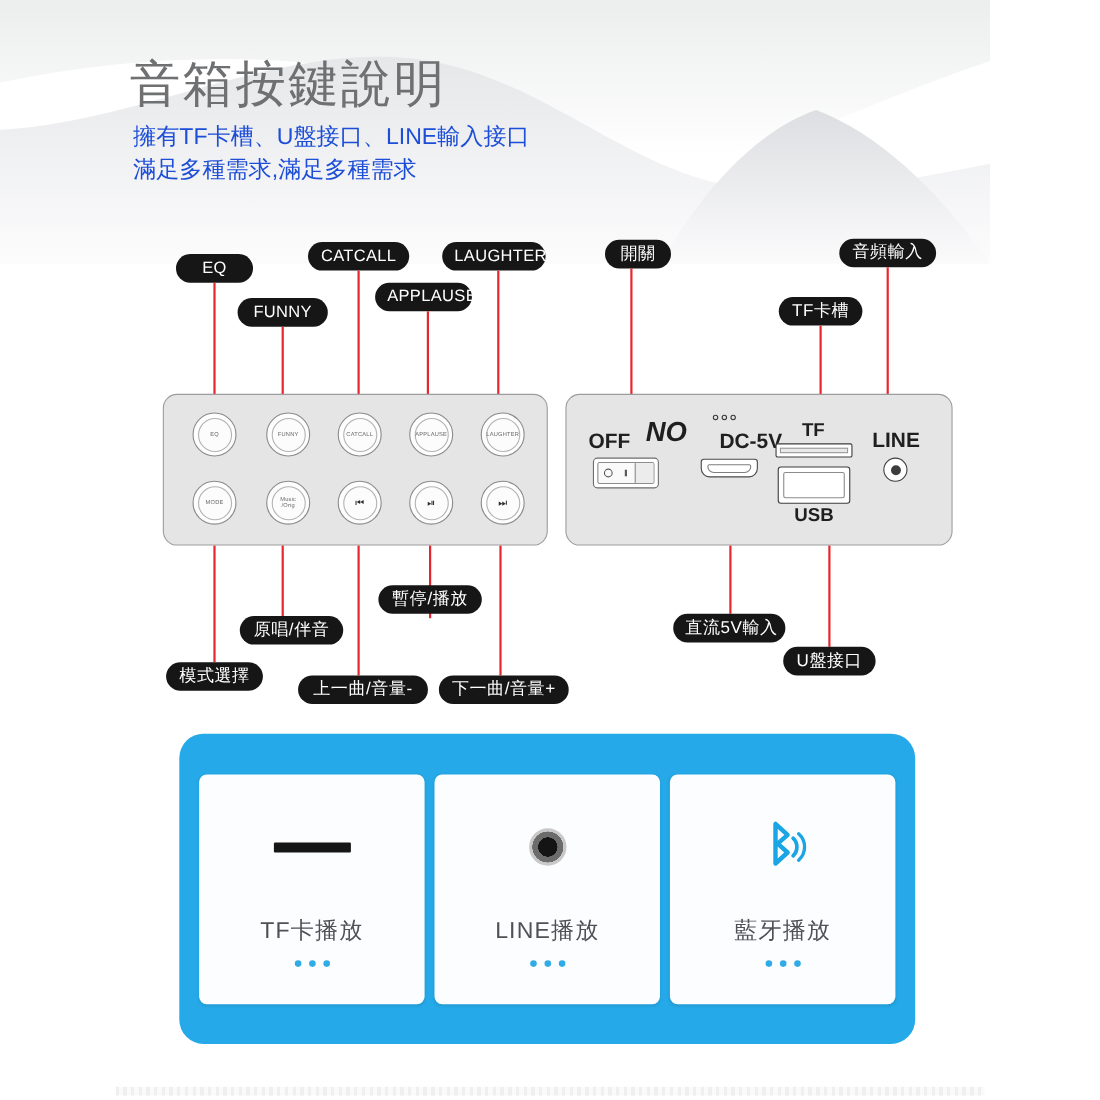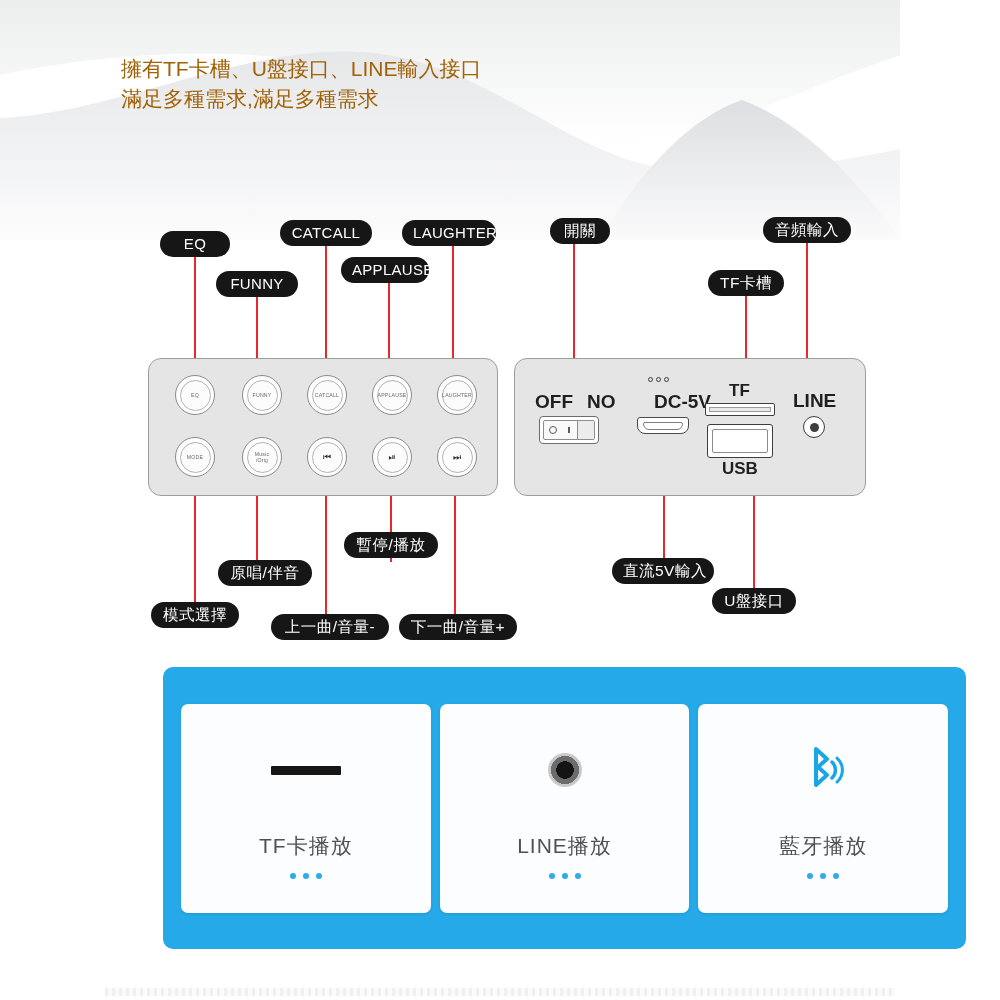--- a/index.html
+++ b/index.html
@@ -15,21 +15,21 @@
   
   .bg-wave{position:absolute;top:0;left:0;width:1000px;height:240px;pointer-events:none;}
 
   
   .header{position:absolute;left:118px;top:48px;width:520px;}
   .title{
     font-size:46px;line-height:56px;color:#6f7072;letter-spacing:2px;
     font-weight:400;margin:0;white-space:nowrap;
   }
   .subtitle{
-    margin:6px 0 0 3px;font-size:21px;line-height:30px;color:#a16207;
+    margin:6px 0 0 3px;font-size:21px;line-height:30px;color:#1d4ed8;
     letter-spacing:0px;white-space:nowrap;font-weight:400;
   }
 
   
   .pill{
     position:absolute;background:#161616;color:#ffffff;border-radius:13px;
     height:26px;line-height:26px;padding:0 11px;font-size:15px;white-space:nowrap;
     text-align:center;letter-spacing:.3px;box-sizing:border-box;
   }
   .pill.cn{font-size:15.5px;letter-spacing:.5px;}
@@ -98,22 +98,22 @@
   .usbport:after{content:"";position:absolute;left:4px;right:4px;top:4px;bottom:4px;
     border:1.4px solid #8b8b8b;border-radius:2px;}
 
   .linejack{position:absolute;width:22px;height:22px;border-radius:50%;
     border:1.9px solid #3d3d3d;background:#fff;box-sizing:border-box;
     display:flex;align-items:center;justify-content:center;}
   .linejack:after{content:"";width:9px;height:9px;border-radius:50%;background:#3d3d3d;}
 
   
   #feature-strip{
-    position:absolute;left:163px;top:667px;width:803px;height:282px;
-    background:#25a9e8;border-radius:10px;box-sizing:border-box;
+    position:absolute;left:163px;top:667px;width:669px;height:282px;
+    background:#25a9e8;border-radius:22px;box-sizing:border-box;
   }
   .cards{position:absolute;left:18px;top:37px;right:18px;bottom:36px;display:flex;gap:9px;}
   .card{
     flex:1;background:#fcfdff;border-radius:7px;position:relative;
     display:flex;flex-direction:column;align-items:center;
     box-shadow:0 1px 3px rgba(0,0,0,.10);
   }
   .card .art{height:132px;display:flex;align-items:center;justify-content:center;width:100%;}
   .card .cname{font-size:21px;color:#4f5154;letter-spacing:1px;margin-top:-4px;}
   .dots{display:flex;gap:7px;margin-top:13px;}
@@ -152,20 +152,21 @@
           <stop offset="100%" stop-color="#ffffff"></stop>
       </linearGradient>
     </defs>
     <path d="M0,0 L1000,0 L1000,30 C860,55 760,120 660,140 C560,160 470,95 360,70 C250,45 120,50 0,75 Z" fill="url(#g3)"></path>
     <path d="M0,118 C120,112 240,46 360,52 C480,58 560,150 660,168 C760,186 880,150 1000,130 L1000,240 L0,240 Z" fill="url(#g1)"></path>
     <path d="M600,240 C640,170 690,118 742,100 C800,122 855,175 900,240 Z" fill="url(#g2)"></path>
     <path d="M900,0 L1000,0 L1000,240 L900,240 Z" fill="#ffffff"></path>
   </svg>
 
   <div class="header">
+    <div class="title">音箱按鍵說明</div>
     <div class="subtitle">擁有TF卡槽、U盤接口、LINE輸入接口</div>
     <div class="subtitle" style="margin-top:0">滿足多種需求,滿足多種需求</div>
   </div>
 
   <div class="pill" style="left:160px;top:231px;width:70px;">EQ</div>
   <div class="lead" style="left:194px;top:257px;height:134px;"></div>
 
   <div class="pill" style="left:216px;top:271px;width:82px;">FUNNY</div>
   <div class="lead" style="left:256px;top:297px;height:94px;"></div>
 
@@ -238,21 +239,21 @@
     <div class="btn" style="left:288px;top:78px;">
       <div class="inner">
           <span class="glyph">⏭</span>
         </div>
     </div>
   </div>
 
   <div class="panel" id="panel-right">
 
     <div class="txt" style="left:20px;top:32px;font-size:19px;">OFF</div>
-    <div class="txt" style="left:72px;top:32px;font-size:19px;">NO</div>
+    <div class="txt" style="left:72px;top:20px;font-size:25px;font-style:italic;">NO</div>
     <div class="switch" style="left:24px;top:57px;width:60px;height:28px;">
       <div class="rocker"></div>
       <span class="sw-o"></span>
       <span class="sw-i"></span>
     </div>
 
     <div class="leds" style="left:133px;top:18px;">
       <i></i>
         <i></i>
         <i></i>

